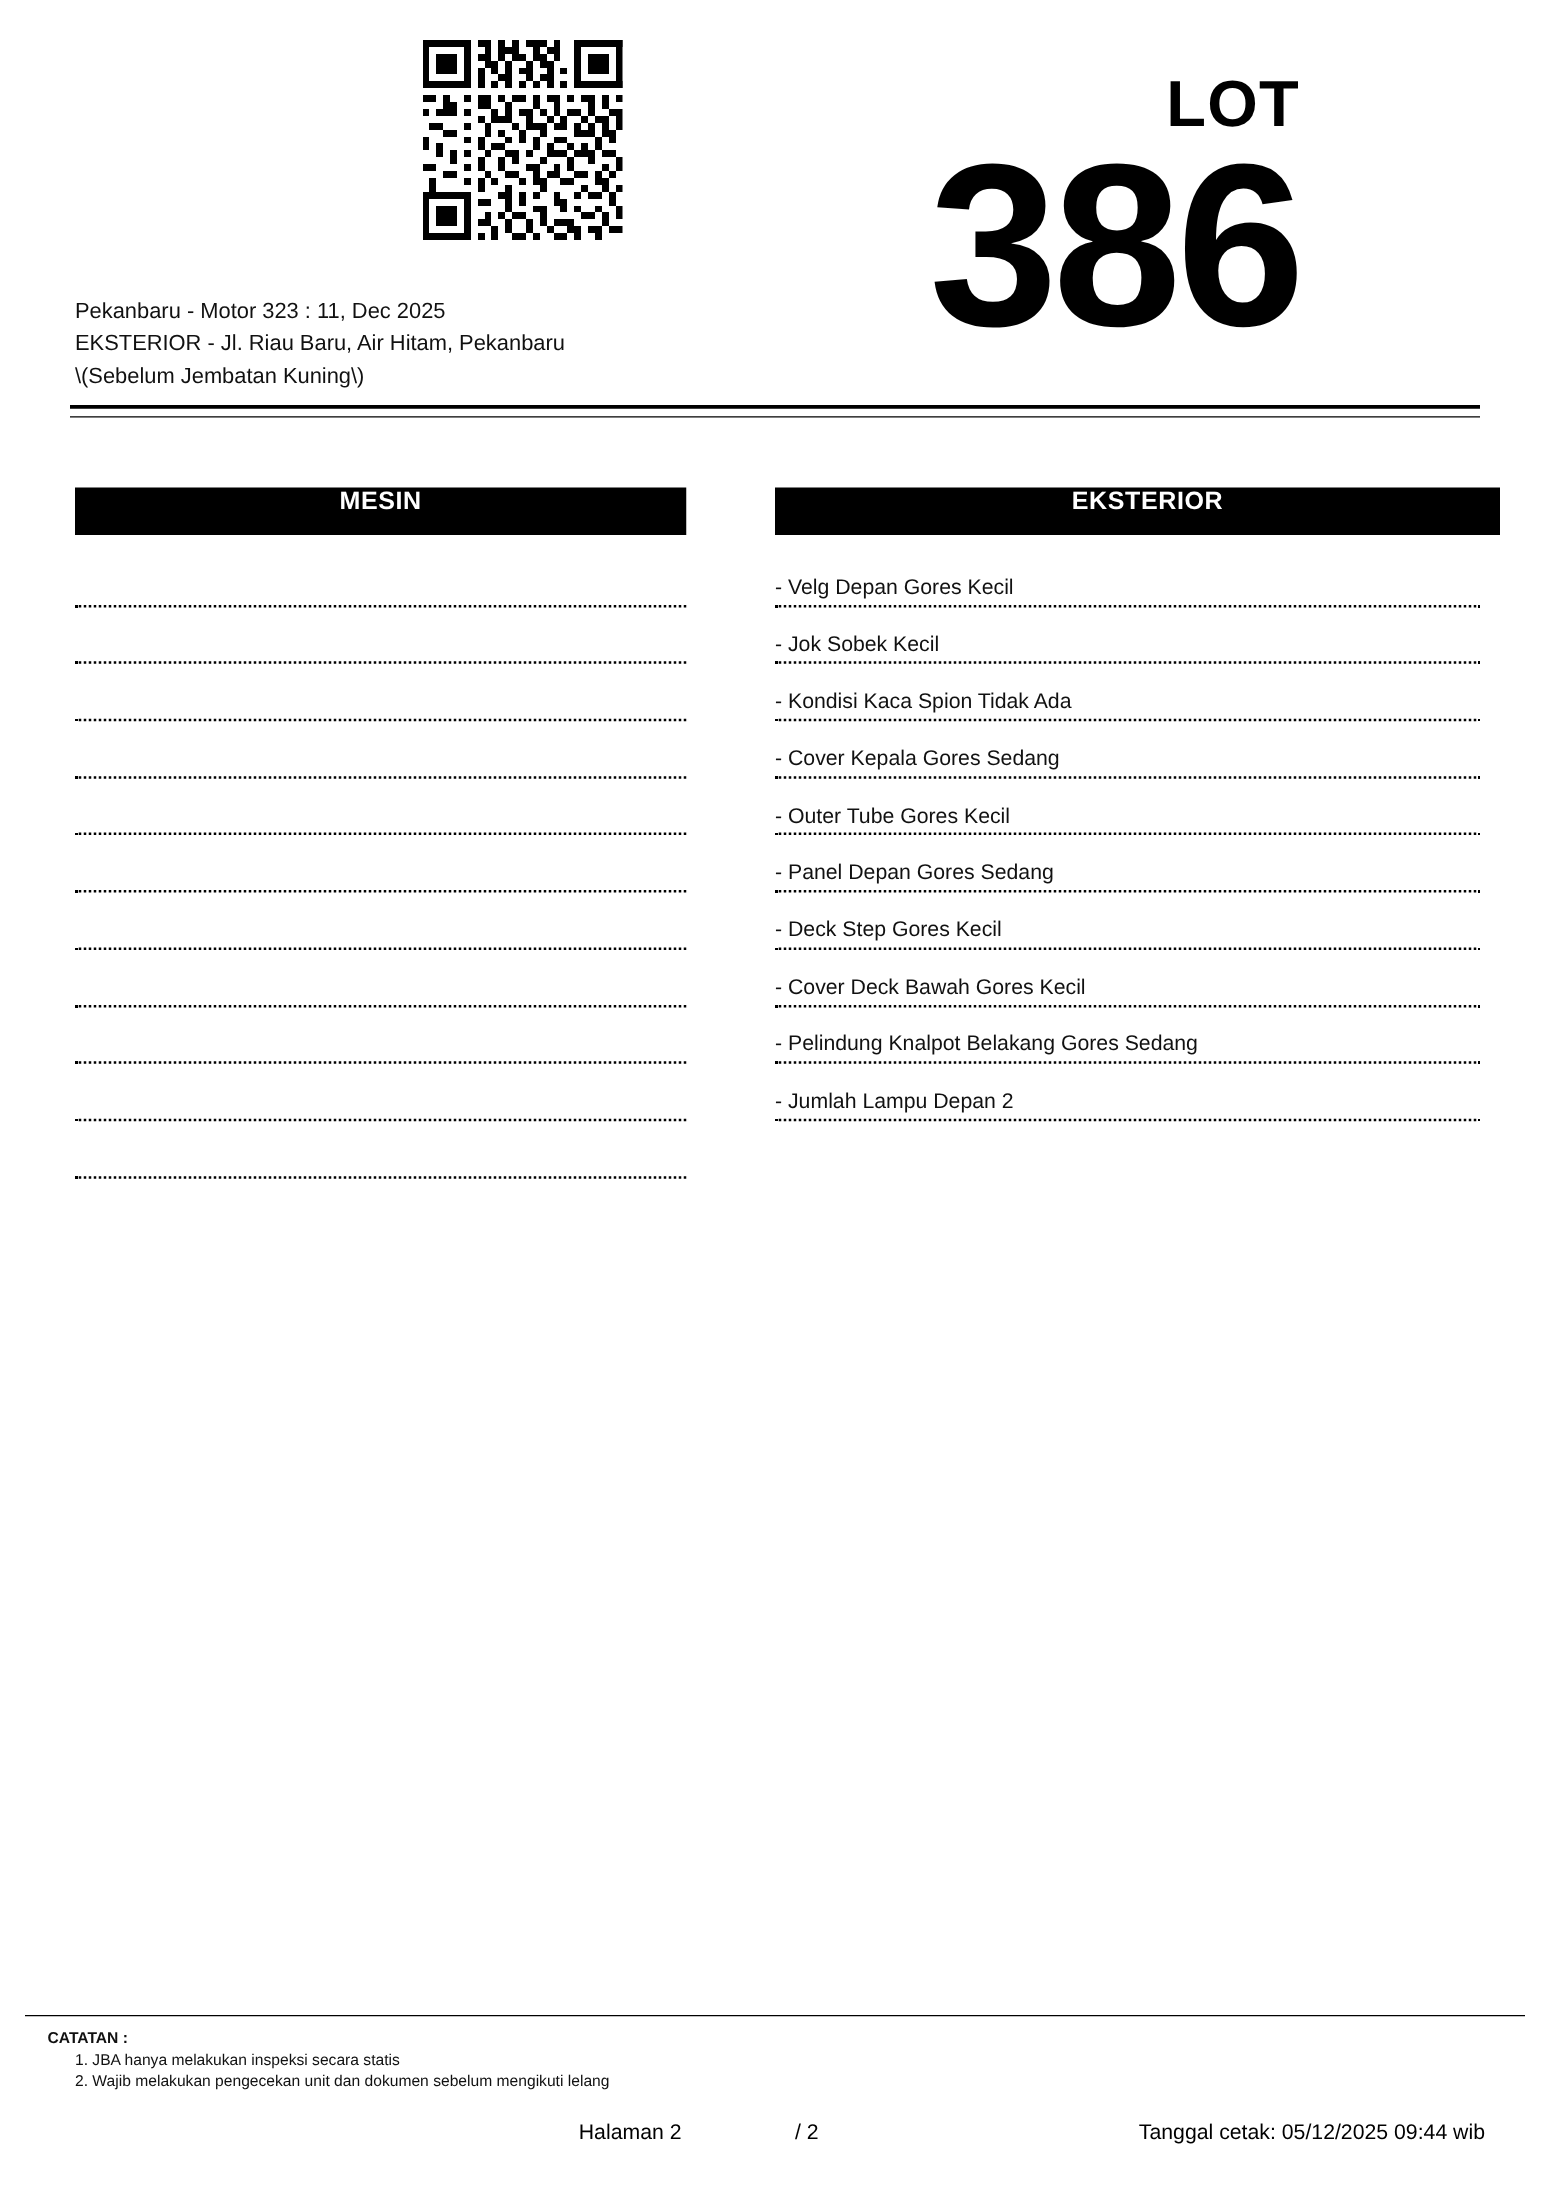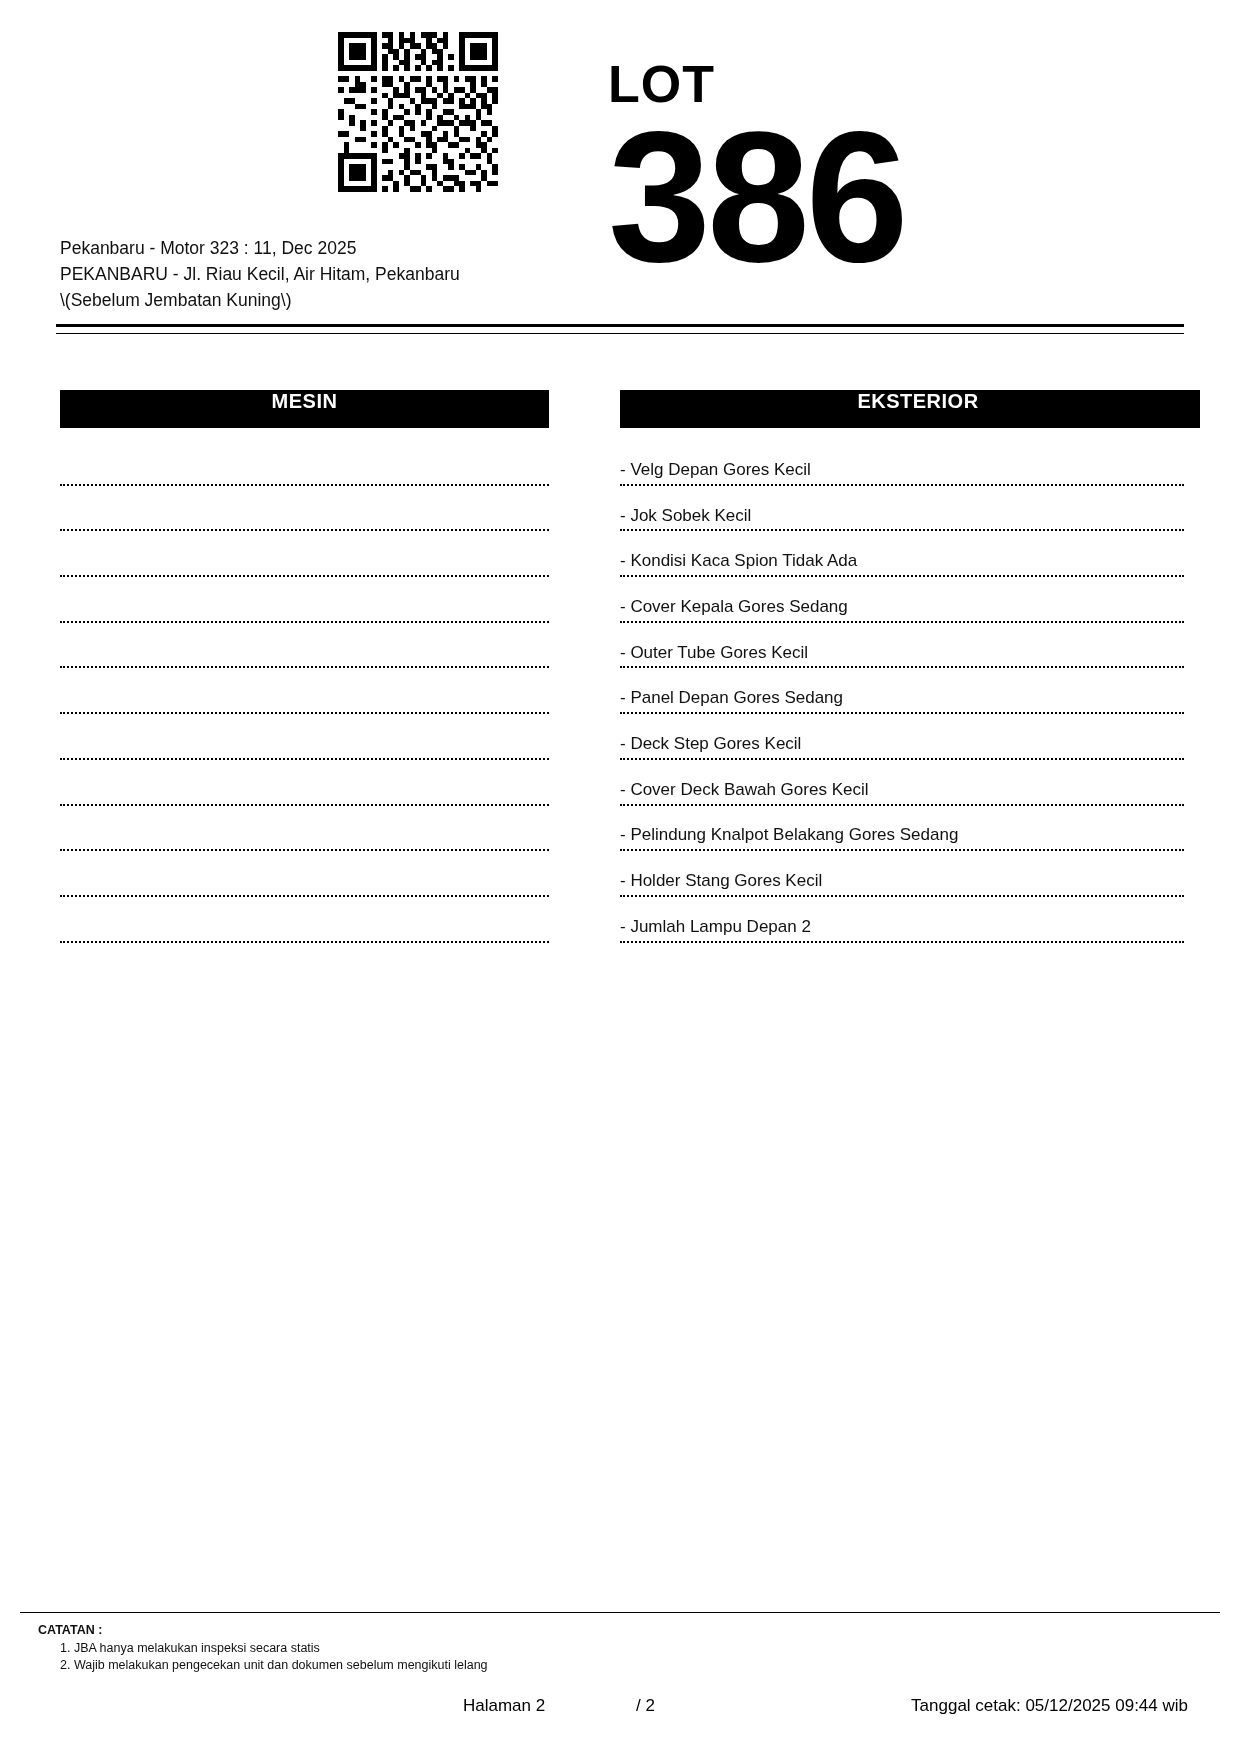--- a/index.html
+++ b/index.html
@@ -40,22 +40,21 @@
     width: 160px;
     height: 160px;
     image-rendering: pixelated;
   }
 
   .lot-block {
     position: absolute;
     left: 500px;
     top: 40px;
     width: 480px;
-    text-align: left;
-    margin-left: 48px;
+    text-align: right;
   }
   .lot-word {
     font-size: 52px;
     font-weight: bold;
     letter-spacing: 1px;
     line-height: 48px;
     font-family: "Liberation Sans", sans-serif;
   }
   .lot-number {
     font-size: 185px;
@@ -384,21 +383,21 @@
       </g>
     </svg>
 
     <div class="lot-block">
       <div class="lot-word">LOT</div>
       <div class="lot-number">386</div>
     </div>
 
     <div class="auction-info">
       <div>Pekanbaru - Motor 323 : 11, Dec 2025</div>
-      <div>PEKANBARU - Jl. Riau Kecil, Air Hitam, Pekanbaru</div>
+      <div>EKSTERIOR - Jl. Riau Baru, Air Hitam, Pekanbaru</div>
       <div>\(Sebelum Jembatan Kuning\)</div>
     </div>
   </div>
 
   <div class="rule-thick" style="top:324px"></div>
   <div class="rule-thin" style="top:333px"></div>
 
   <div class="col-head left">
     <span>MESIN</span>
   </div>
@@ -462,23 +461,20 @@
         <span class="item-text">- Panel Depan Gores Sedang</span>
       </div>
     <div class="item-row">
         <span class="item-text">- Deck Step Gores Kecil</span>
       </div>
     <div class="item-row">
         <span class="item-text">- Cover Deck Bawah Gores Kecil</span>
       </div>
     <div class="item-row">
         <span class="item-text">- Pelindung Knalpot Belakang Gores Sedang</span>
-      </div>
-    <div class="item-row">
-        <span class="item-text">- Holder Stang Gores Kecil</span>
       </div>
     <div class="item-row">
         <span class="item-text">- Jumlah Lampu Depan 2</span>
       </div>
   </div>
 
   <div class="footer-rule"></div>
 
   <div class="notes">
     <div class="note-title">CATATAN :</div>

